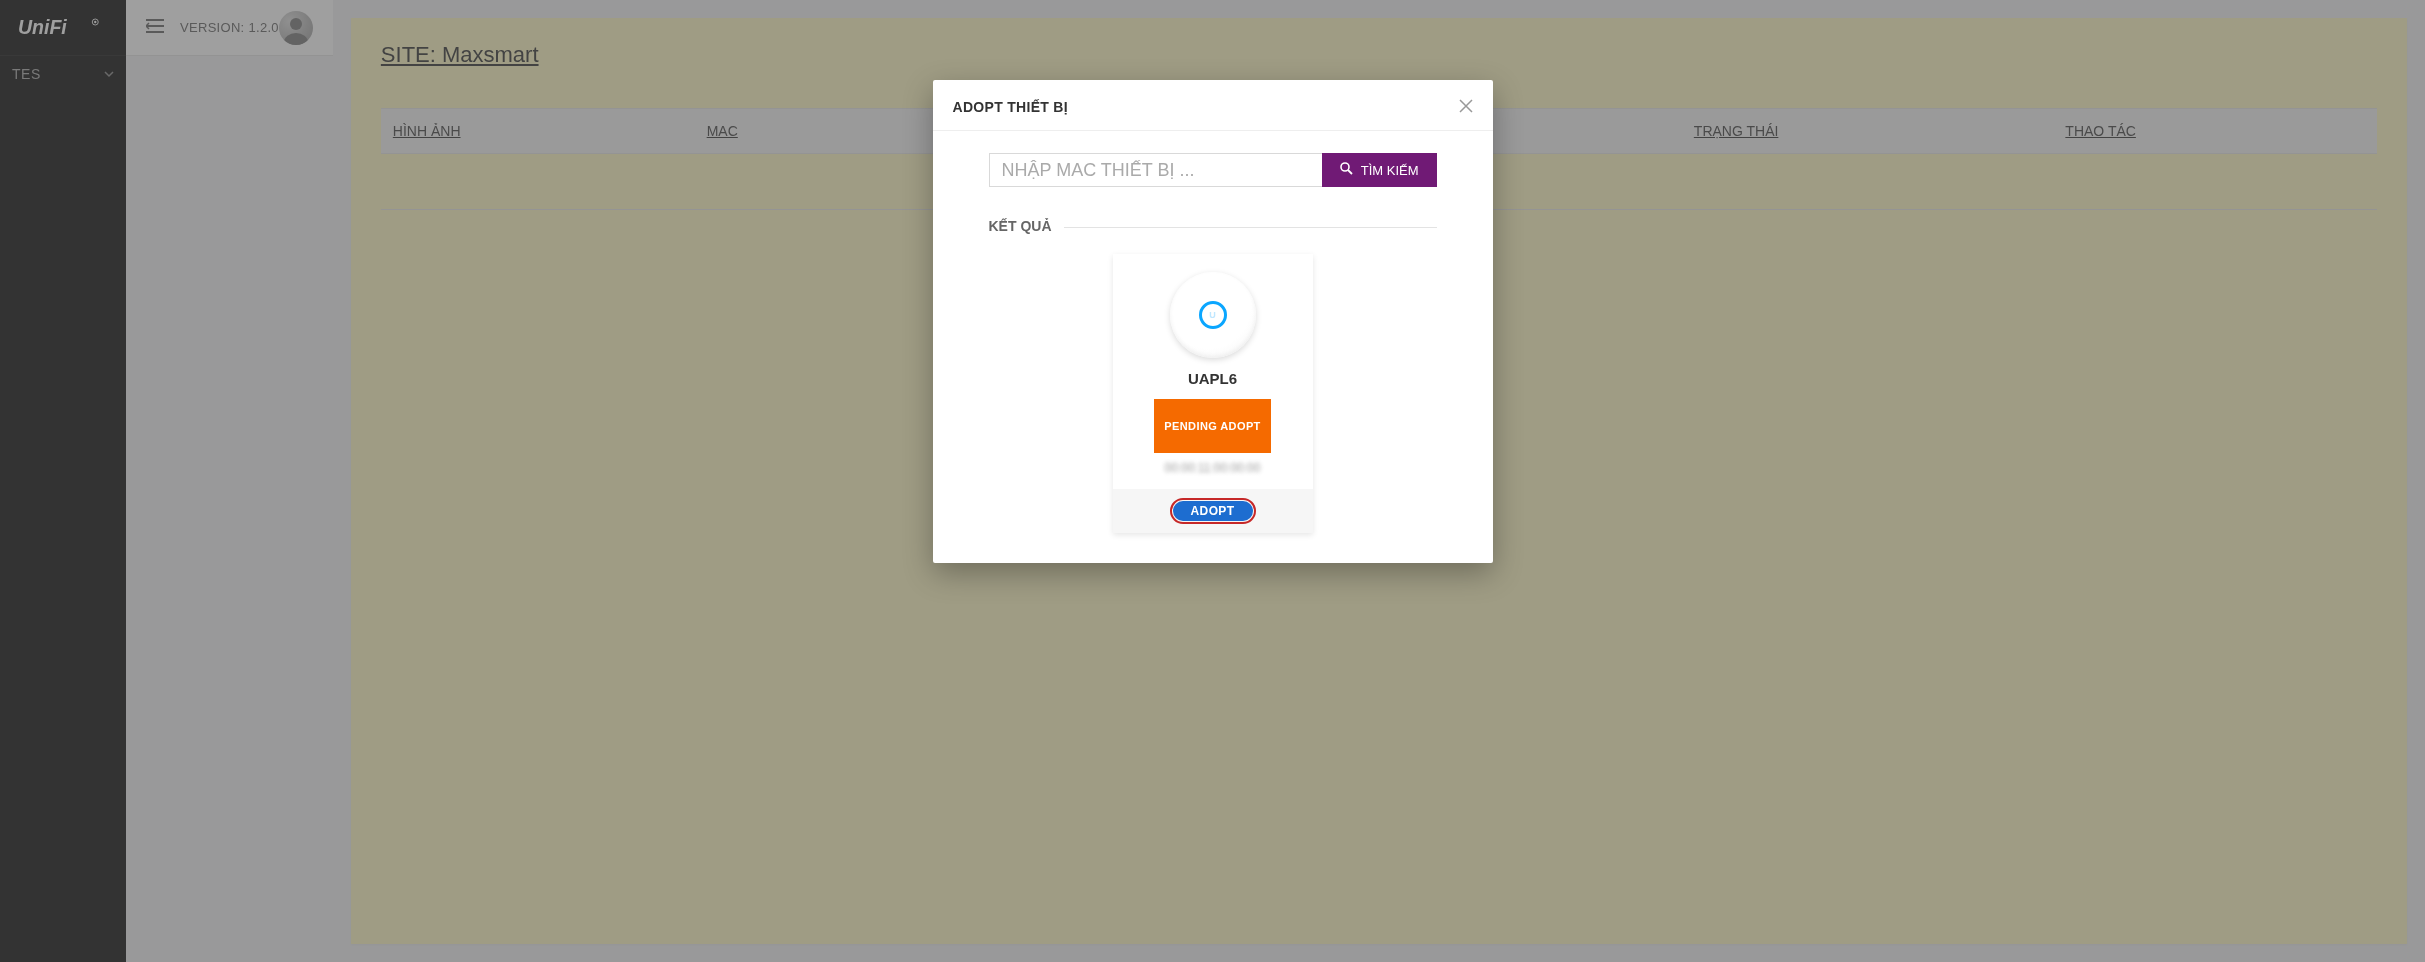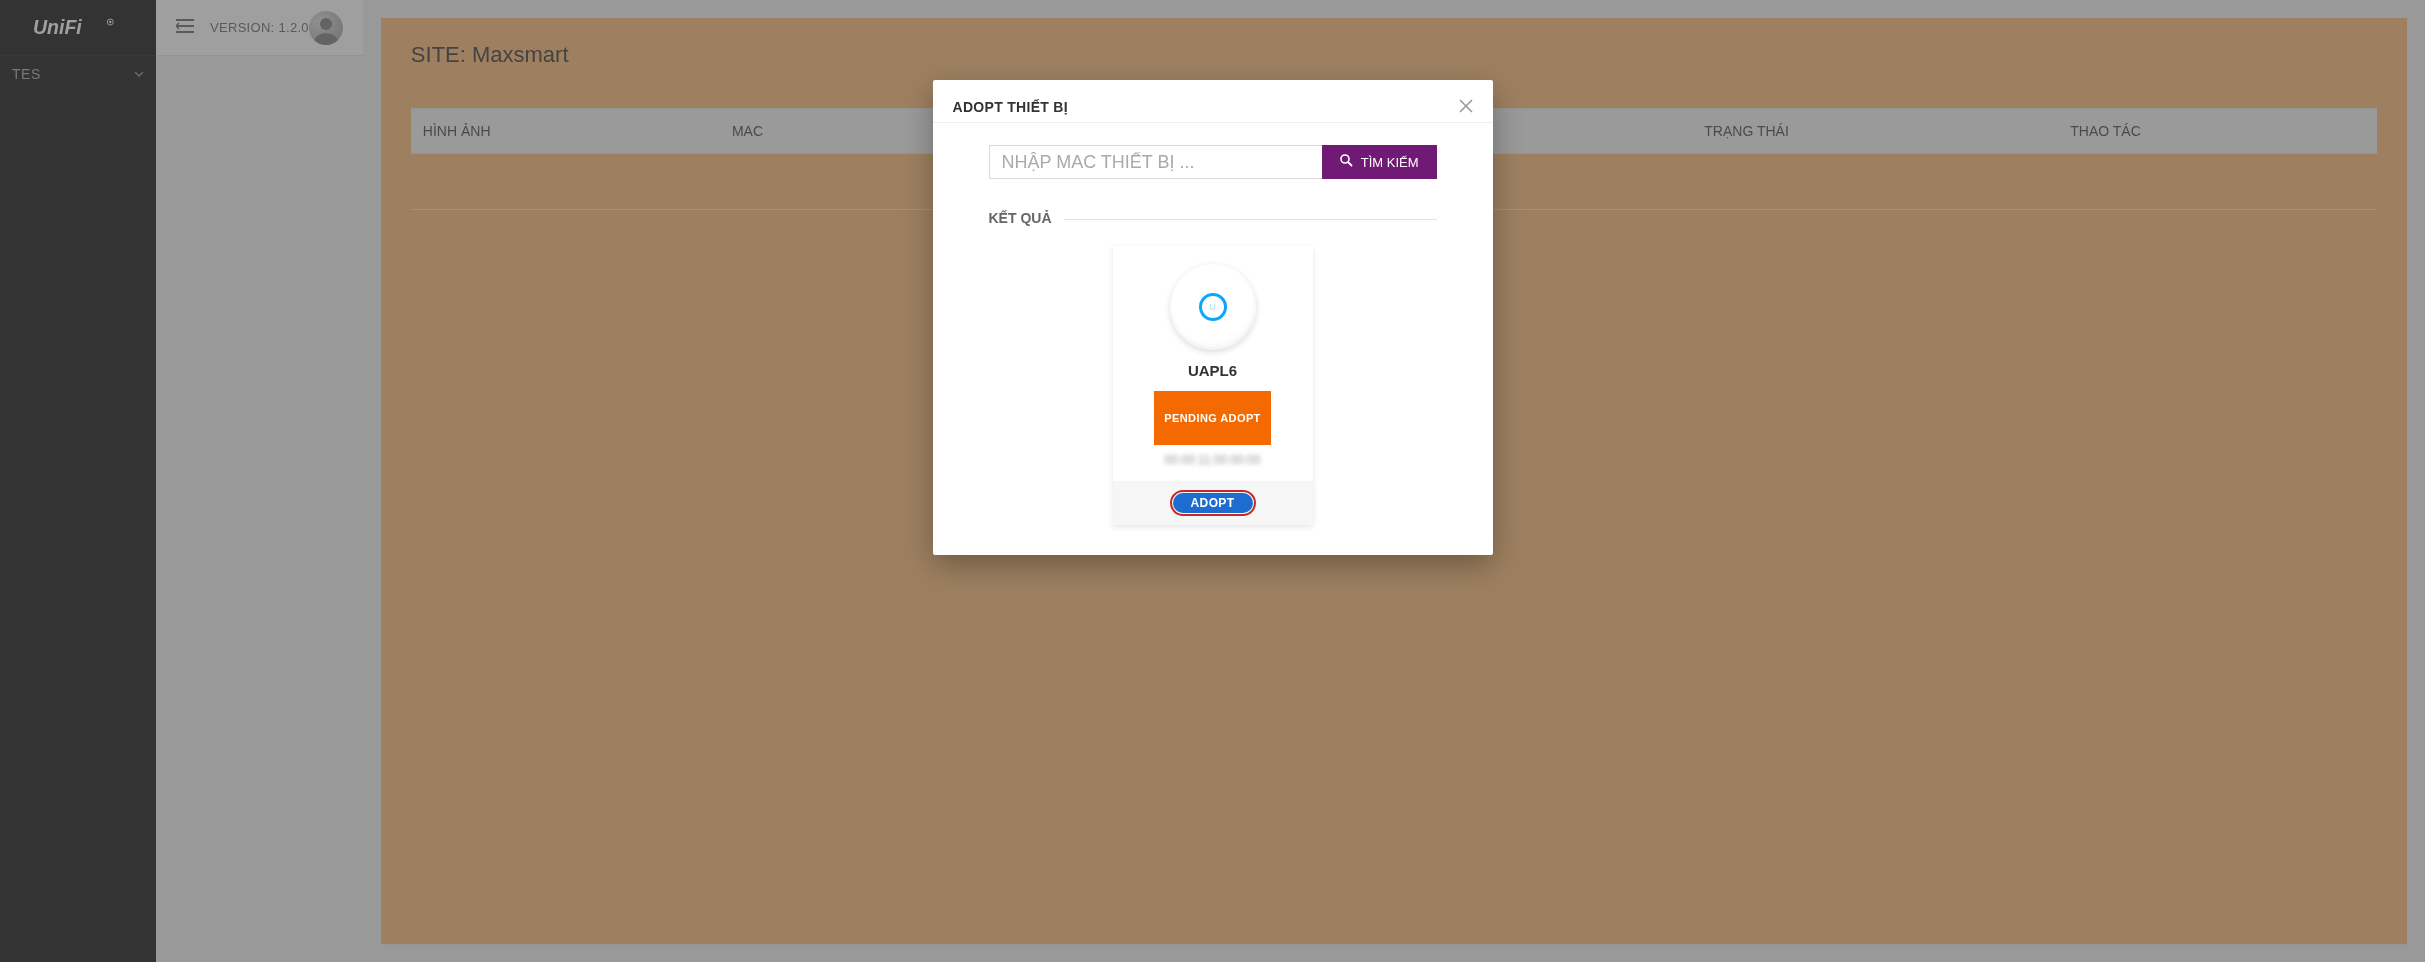--- a/index.html
+++ b/index.html
@@ -3,21 +3,21 @@
 <meta charset="utf-8">
 <style>
 * { box-sizing: border-box; margin: 0; padding: 0; }
 html, body { width: 100%; height: 100%; font-family: -apple-system, BlinkMacSystemFont, "Segoe UI", Helvetica, Arial, sans-serif; }
 body { background: #f1f2f3; color: #333; overflow: hidden; }
 
 .app-root { display: flex; width: 100%; height: 100%; position: relative; }
 
 
 .sidebar {
-  width: 156px;
+  width: 126px;
   background: #111;
   color: #ddd;
   display: flex;
   flex-direction: column;
   flex-shrink: 0;
 }
 .brand {
   height: 56px;
   display: flex;
   align-items: center;
@@ -61,25 +61,26 @@
   width: 12px; height: 12px; border-radius: 50%; background: #7a7a7a;
 }
 .avatar::after {
   content: ""; position: absolute; bottom: -6px; left: 5px;
   width: 24px; height: 18px; border-radius: 50% 50% 0 0; background: #7a7a7a;
 }
 
 
 .page-panel {
   margin: 18px;
-  background: #fdba74;
+  background: #fef9c3;
   flex: 1;
   padding: 24px 30px;
   box-shadow: 0 1px 2px rgba(0,0,0,.04);
   overflow: auto;
+  text-decoration: underline;
 }
 .page-title { font-size: 22px; font-weight: 500; color: #333; margin-bottom: 40px; }
 
 .tab-row { margin: 30px 0 10px; }
 .tab {
   display: inline-block;
   padding: 12px 24px;
   font-weight: 600;
   color: #555;
   font-size: 14px;
@@ -108,21 +109,21 @@
 }
 .modal {
   width: 560px;
   background: #fff;
   border-radius: 2px;
   box-shadow: 0 10px 30px rgba(0,0,0,.3);
   overflow: hidden;
 }
 .modal-header {
   display: flex; align-items: center; justify-content: space-between;
-  padding: 18px 20px 6px;
+  padding: 18px 20px 14px;
   border-bottom: 1px solid #eee;
 }
 .modal-title { font-size: 14px; font-weight: 600; letter-spacing: .3px; color: #333; }
 .modal-close { color: #999; cursor: pointer; font-size: 18px; line-height: 1; }
 
 .modal-body { padding: 22px 56px 30px; }
 
 .search-row { display: flex; gap: 0; margin-bottom: 40px; }
 .search-input {
   flex: 1;

